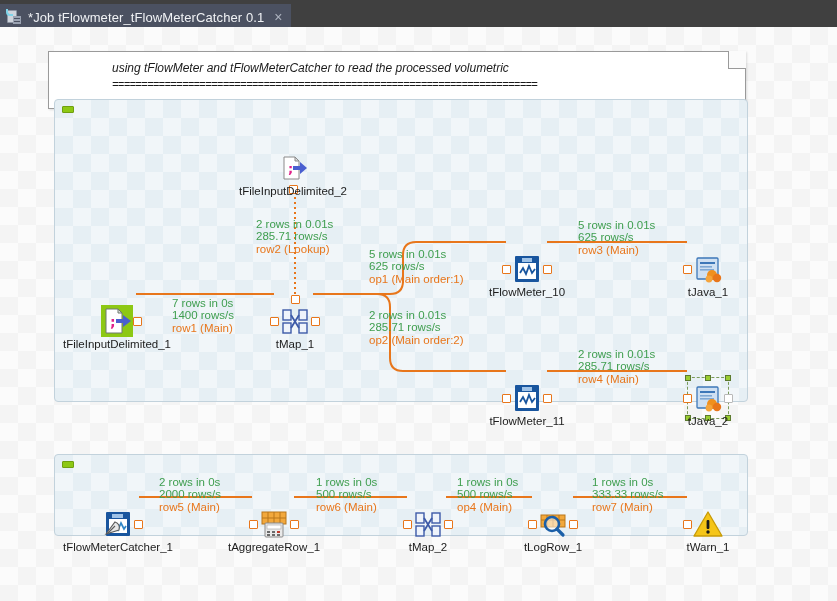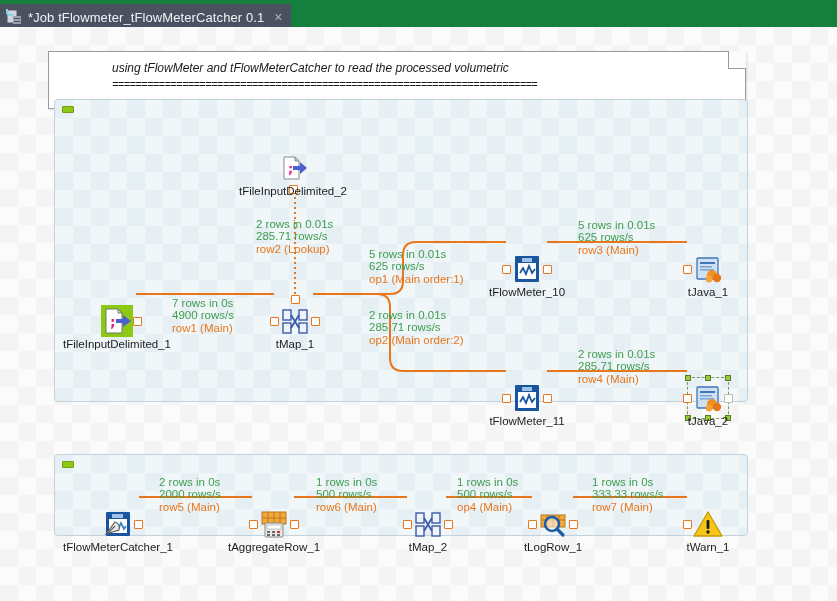--- a/index.html
+++ b/index.html
@@ -8,21 +8,21 @@
     width: 837px; height: 601px;
     overflow: hidden;
     font-family: "Liberation Sans", sans-serif;
     background: #ffffff;
   }
 
   
   .tabbar {
     position: absolute; left: 0; top: 0;
     width: 837px; height: 34px;
-    background: #15803d;
+    background: #404040;
     display: flex; align-items: center;
   }
   .tab {
     position: relative;
     height: 27px;
     display: flex; align-items: center;
     padding: 0 8px 0 6px;
     background: #4b5161;
   }
   .tab-icon {
@@ -277,21 +277,21 @@
   </svg>
 
   <div class="stat" style="left:256px; top:191px;">
     <div class="rows">2 rows in 0.01s</div>
     <div class="rate">285.71 rows/s</div>
     <div class="rname">row2 (Lookup)</div>
   </div>
 
   <div class="stat" style="left:172px; top:270px;">
     <div class="rows">7 rows in 0s</div>
-    <div class="rate">4900 rows/s</div>
+    <div class="rate">1400 rows/s</div>
     <div class="rname">row1 (Main)</div>
   </div>
 
   <div class="stat" style="left:369px; top:221px;">
     <div class="rows">5 rows in 0.01s</div>
     <div class="rate">625 rows/s</div>
     <div class="rname">op1 (Main order:1)</div>
   </div>
 
   <div class="stat" style="left:369px; top:282px;">

